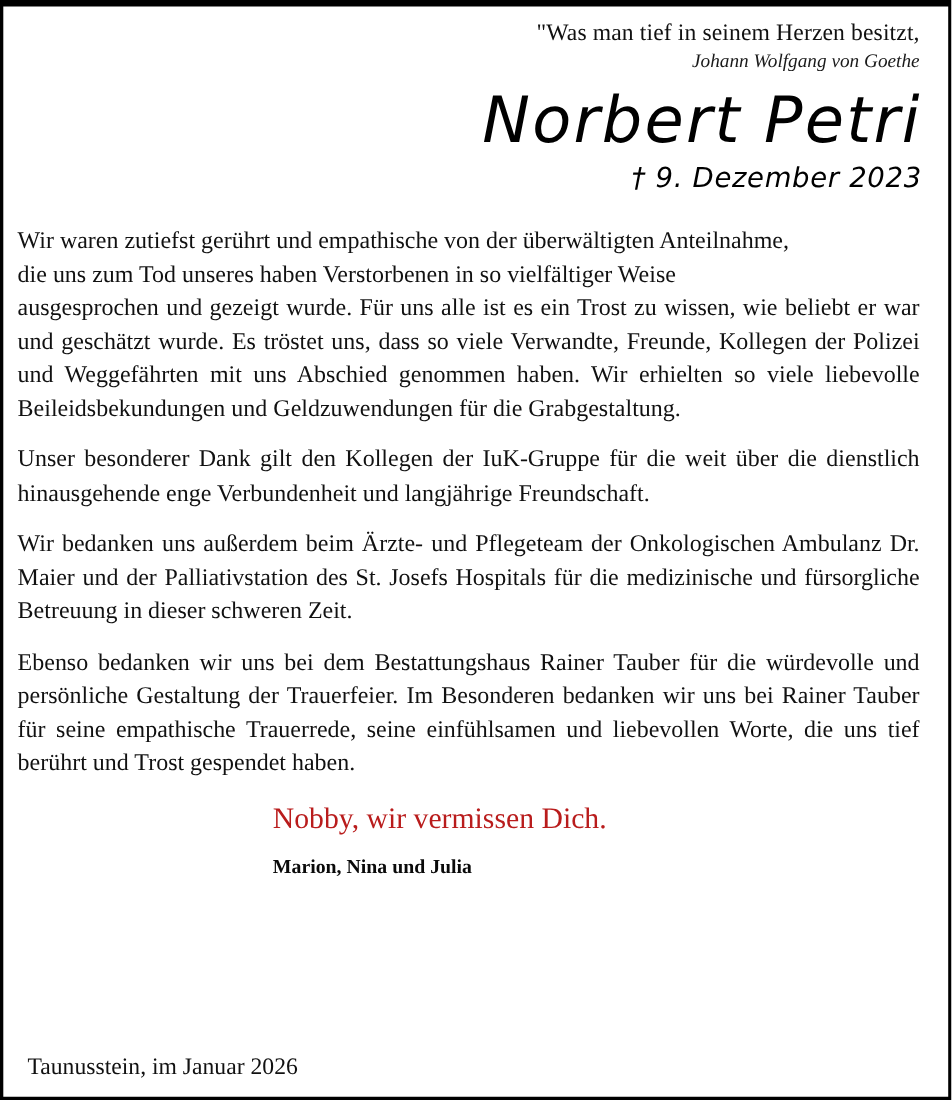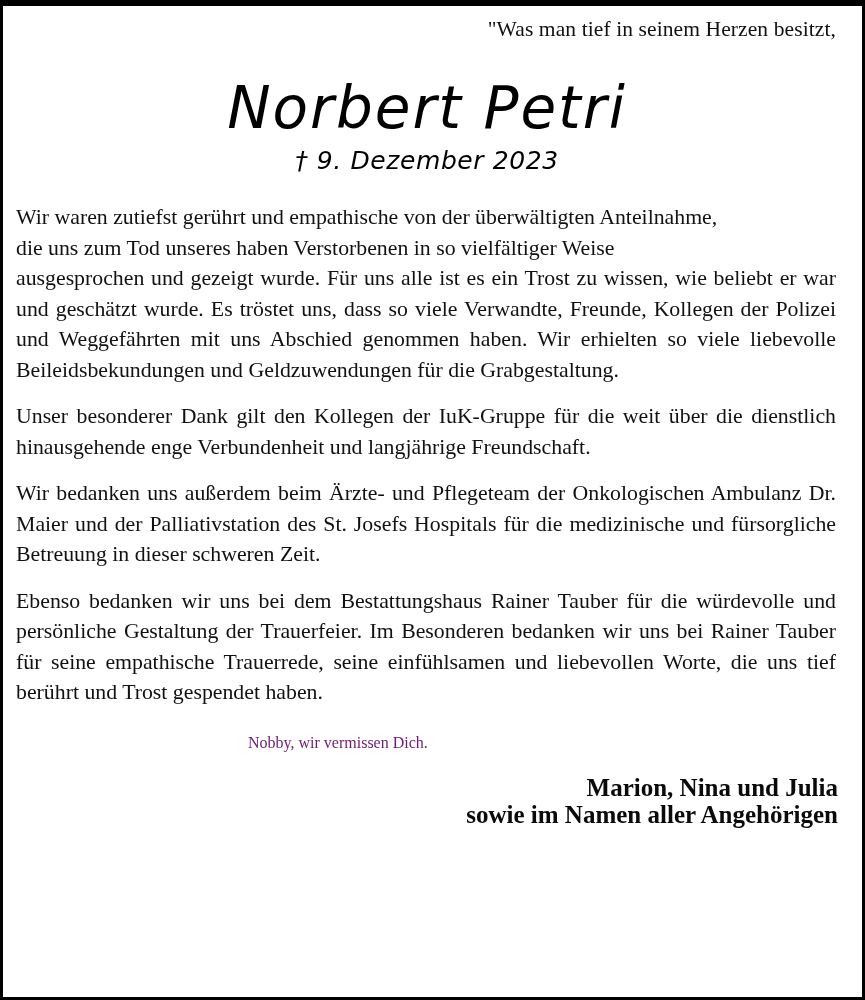--- a/index.html
+++ b/index.html
@@ -46,22 +46,22 @@
     font-family: "Liberation Serif", "DejaVu Serif", serif;
     font-style: italic;
     font-size: 17.5px;
     line-height: 24px;
     margin-top: 1px;
     color: #1a1a1a;
   }
 
   
   .name-block {
-    text-align: center;
-    margin-top: 34px;
+    text-align: right;
+    margin-top: 10px;
   }
   .deceased-name {
     font-family: "DejaVu Sans", sans-serif;
     font-style: italic;
     font-weight: 400;
     font-size: 58px;
     line-height: 64px;
     letter-spacing: 2px;
     color: #000000;
   }
@@ -94,34 +94,33 @@
   .body-par:last-child { margin-bottom: 4px; }
   .body-par .forceline { display: block; }
 
   
   .closing-block {
     margin-top: 20px;
     padding-left: 232px;
   }
   .closing-line {
     font-family: "Liberation Serif", "DejaVu Serif", serif;
-    font-size: 16px;
+    font-size: 27px;
     line-height: 30px;
-    color: #701a75;
+    color: #b91c1c;
   }
   .signature {
     margin-top: 16px;
   }
   .signature-line {
     font-family: "Liberation Serif", "DejaVu Serif", serif;
     font-weight: bold;
-    font-size: 25px;
+    font-size: 18px;
     line-height: 27px;
     color: #0a0a0a;
-    text-align: right;
   }
 
   
   .footer {
     position: absolute;
     left: 13px;
     bottom: 14px;
   }
   .footer-line {
     font-family: "Liberation Serif", "DejaVu Serif", serif;
@@ -132,20 +131,21 @@
   }
 </style>
 </head>
 <body>
 
 <div class="notice">
   <div class="inner">
 
     <div class="quote-block">
       <div class="quote-line">"Was man tief in seinem Herzen besitzt,</div>
+      <div class="quote-attrib">Johann Wolfgang von Goethe</div>
     </div>
 
     <div class="name-block">
       <div class="deceased-name">Norbert Petri</div>
       <div class="death-date">† 9. Dezember 2023</div>
     </div>
 
     <div class="body-block">
 
       <p class="body-par">
@@ -160,19 +160,21 @@
 
       <p class="body-par">Wir bedanken uns außerdem beim Ärzte- und Pflegeteam der Onkologischen Ambulanz Dr. Maier und der Palliativstation des St. Josefs Hospitals für die medizinische und fürsorgliche Betreuung in dieser schweren Zeit.</p>
 
       <p class="body-par">Ebenso bedanken wir uns bei dem Bestattungshaus Rainer Tauber für die würdevolle und persönliche Gestaltung der Trauerfeier. Im Besonderen bedanken wir uns bei Rainer Tauber für seine empathische Trauerrede, seine einfühlsamen und liebevollen Worte, die uns tief berührt und Trost gespendet haben.</p>
     </div>
 
     <div class="closing-block">
       <div class="closing-line">Nobby, wir vermissen Dich.</div>
       <div class="signature">
         <div class="signature-line">Marion, Nina und Julia</div>
-        <div class="signature-line">sowie im Namen aller Angehörigen</div>
       </div>
     </div>
 
   </div>
 
+  <div class="footer">
+    <div class="footer-line">Taunusstein, im Januar 2026</div>
+  </div>
 </div>
 
 </body></html>

